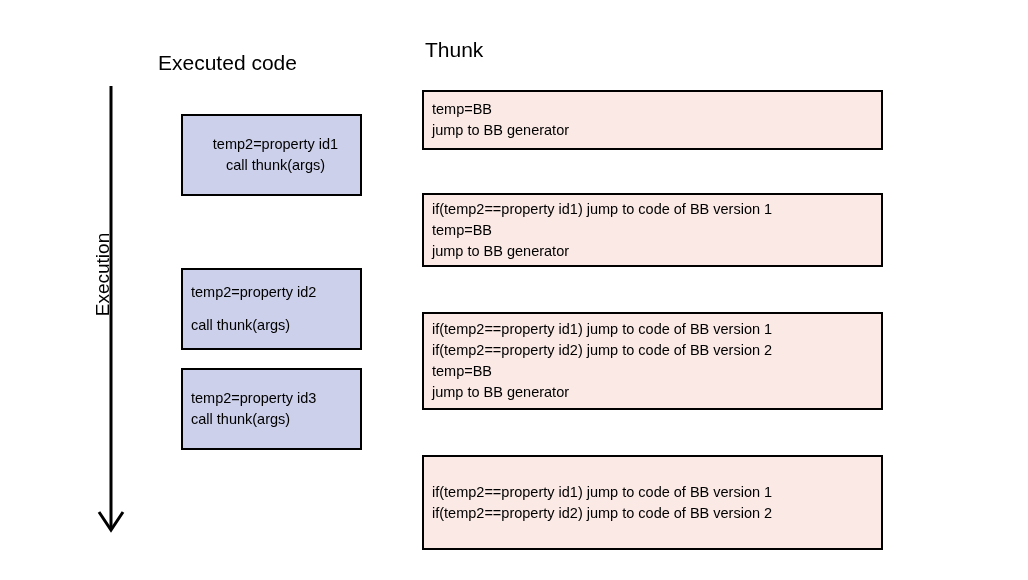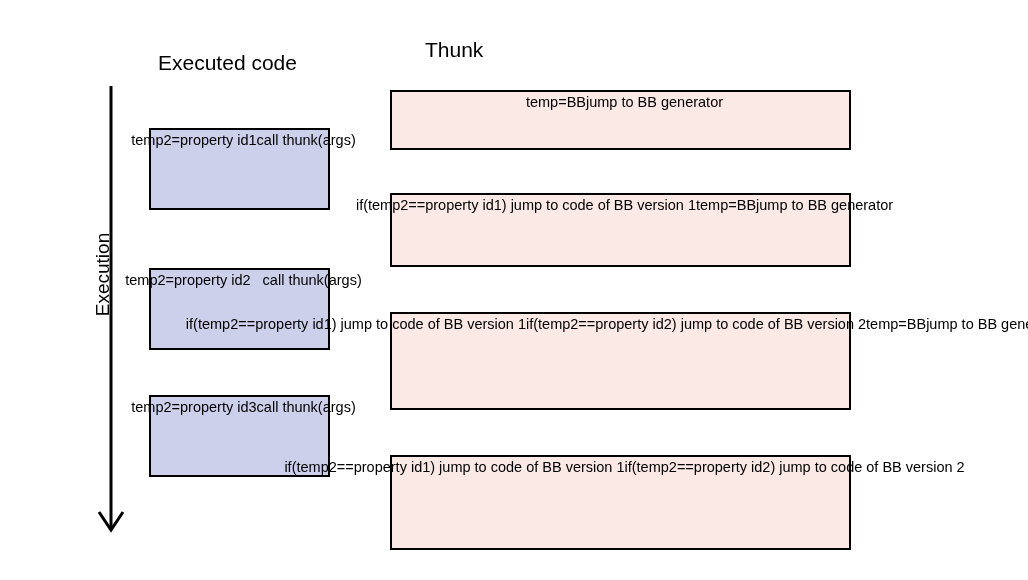--- a/index.html
+++ b/index.html
@@ -62,41 +62,42 @@
     transform: rotate(-90deg);
     transform-origin: center center;
   }
 
   
   .node {
     position: absolute;
     box-sizing: border-box;
     border: 2px solid #000000;
     display: flex;
-    flex-direction: row;
+    flex-direction: column;
     justify-content: center;
+    margin-left: 32px;
   }
   .node .line {
     font-size: 14.5px;
     line-height: 21px;
     white-space: pre;
     color: #000000;
   }
 
   
   .node.code {
     background: #ccd0ea;
     left: 149px;
     width: 181px;
     height: 82px;
     padding-left: 8px;
   }
-  #code-box-0 { top: 128px; }
+  #code-box-0 { top: 114px; text-align: center; }
   #code-box-1 { top: 268px; gap: 12px; }
-  #code-box-2 { top: 395px; justify-content: center; }
+  #code-box-2 { top: 368px; justify-content: center; }
 
   
   .node.thunk {
     background: #fae9e5;
     left: 390px;
     width: 461px;
     padding-left: 8px;
   }
   #thunk-box-0 { top: 90px;  height: 60px; }
   #thunk-box-1 { top: 193px; height: 74px; }

